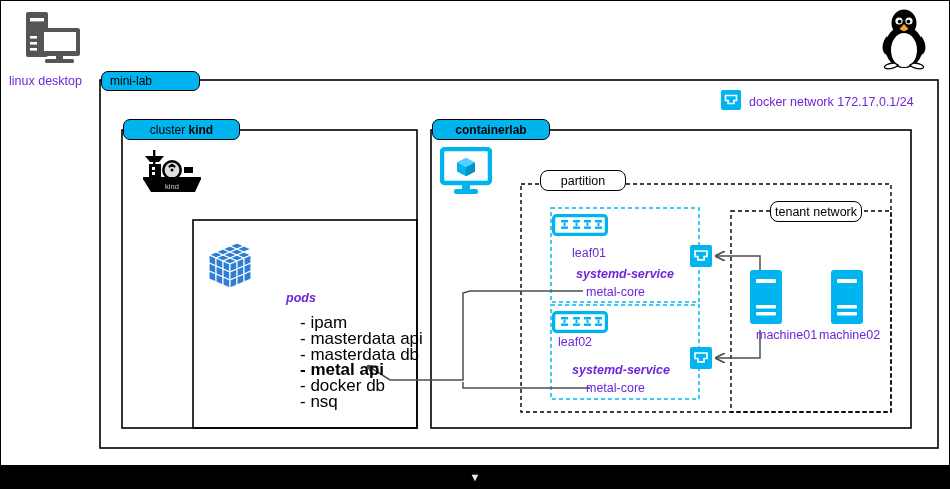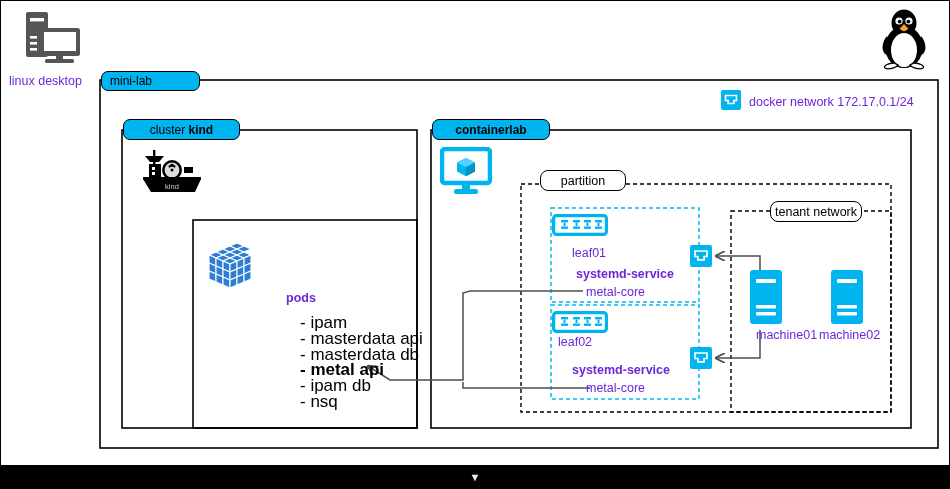--- a/index.html
+++ b/index.html
@@ -14,21 +14,21 @@
        padding:8px 8px;z-index:6;}
   .tag.b{font-weight:bold;text-align:right;}
   .tag .mix{font-weight:normal;}
   .tag .mix b{font-weight:bold;}
   .wtag{position:absolute;box-sizing:border-box;display:flex;align-items:center;
         justify-content:center;background:#ffffff;border:1.4px solid #000;
         border-radius:8px;font-size:12.5px;color:#000;white-space:nowrap;
         padding:0 9px;z-index:6;}
 
   .txt{position:absolute;font-size:12.5px;color:#6d28d9;white-space:nowrap;z-index:5;}
-  .txt.b{font-weight:bold;}
+  .txt.b{font-weight:bold;font-style:italic;}
 
   .podlist{position:absolute;font-size:17px;line-height:15.8px;color:#000;z-index:5;}
   .podlist div{white-space:nowrap;}
   .podlist div.hl{font-weight:bold;}
 
   svg.lay{position:absolute;left:0;top:0;width:950px;height:489px;pointer-events:none;}
   svg.lay.under{z-index:1;}
   svg.lay.over{z-index:4;}
 
   .icowrap{position:absolute;z-index:5;}
@@ -200,21 +200,21 @@
       </g>
     </svg>
   </div>
 
   <div class="txt b" style="left:286px;top:291px;">pods</div>
   <div class="podlist" style="left:300px;top:315px;">
     <div>- ipam</div>
     <div>- masterdata api</div>
     <div>- masterdata db</div>
     <div class="hl">- metal api</div>
-    <div>- ipam db</div>
+    <div>- docker db</div>
     <div>- nsq</div>
   </div>
 
   <div class="tag b" style="left:432px;top:119px;width:118px;height:21px;">
     <span>containerlab</span>
   </div>
 
   <div class="icowrap" style="left:440px;top:147px;width:52px;height:50px;">
     <svg width="52" height="50" viewBox="0 0 52 50">
       <rect x="2" y="2" width="48" height="34" rx="3" fill="none" stroke="#00B4F0" stroke-width="4.5"></rect>

